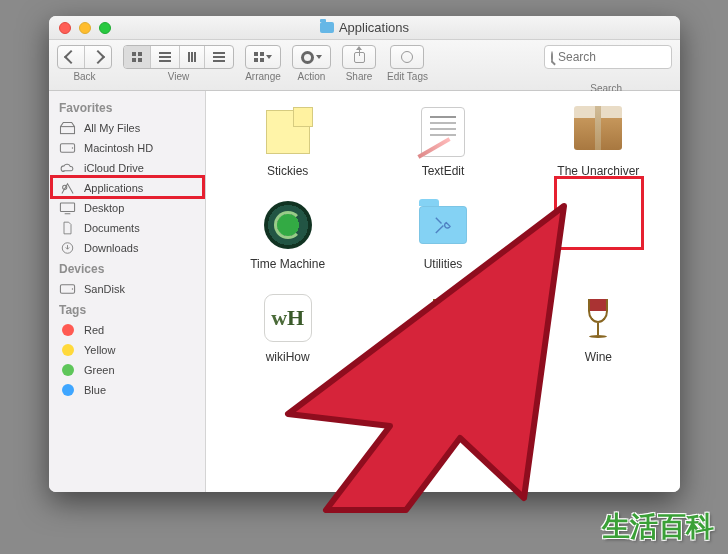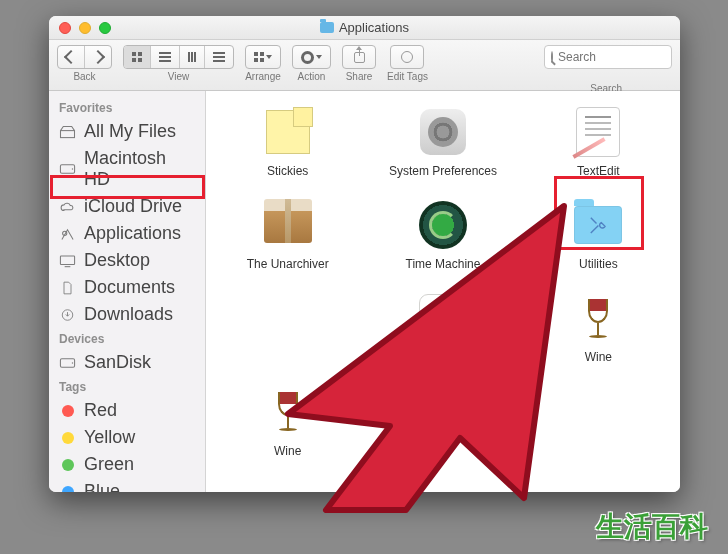--- a/index.html
+++ b/index.html
@@ -127,21 +127,21 @@
     width:157px;
     background:#f3f2f4;
     border-right:1px solid #d4d4d4;
     overflow-y:auto;
     padding-top:6px;
   }
   .sb-section { font-size:12px; color:#8e8e8e; padding:4px 10px 3px 10px; font-weight:700; }
   .sb-item {
     display:flex; align-items:center; gap:8px;
     padding:3px 10px;
-    font-size:18px; color:#454545;
+    font-size:11px; color:#454545;
     cursor:pointer;
   }
   .sb-ic { width:17px; height:14px; display:flex; align-items:center; justify-content:center; }
   .sb-ic svg { width:17px; height:14px; }
   .tag-dot { width:12px; height:12px; border-radius:50%; }
   .highlight-box {
     position:absolute;
     border:3px solid #e62030;
     pointer-events:none;
     z-index:50;
@@ -199,21 +199,21 @@
     position:absolute;
     left:268px;
     top:198px;
     width:320px;
     height:320px;
     z-index:80;
     pointer-events:none;
   }
   .watermark {
     position:absolute;
-    right:20px; bottom:8px;
+    right:14px; bottom:8px;
     z-index:90;
     text-align:right;
   }
   .wm-cn { font:700 28px "Microsoft YaHei",sans-serif; color:#3aa037;
     text-shadow:1px 1px 0 #fff, -1px -1px 0 #fff, -1px 1px 0 #fff, 1px -1px 0 #fff, 2px 2px 3px rgba(0,0,0,.35);}
   .wm-url { font:600 15px Arial,sans-serif; color:#3aa037;
     text-shadow:1px 1px 0 #fff, -1px -1px 0 #fff, -1px 1px 0 #fff, 1px -1px 0 #fff;}
 </style>
 </head>
 <body>
@@ -432,26 +432,20 @@
     <div class="content">
       <div class="icon-grid">
         <div class="app">
           <div class="iconbox">
               <div class="stickies"></div>
             </div>
           <span class="lbl">Stickies</span>
         </div>
         <div class="app">
           <div class="iconbox">
-              <div class="sysprefs"></div>
-            </div>
-          <span class="lbl">System Preferences</span>
-        </div>
-        <div class="app">
-          <div class="iconbox">
               <div class="textedit"></div>
             </div>
           <span class="lbl">TextEdit</span>
         </div>
         <div class="app">
           <div class="iconbox">
               <div class="unarch"></div>
             </div>
           <span class="lbl">The Unarchiver</span>
         </div>

